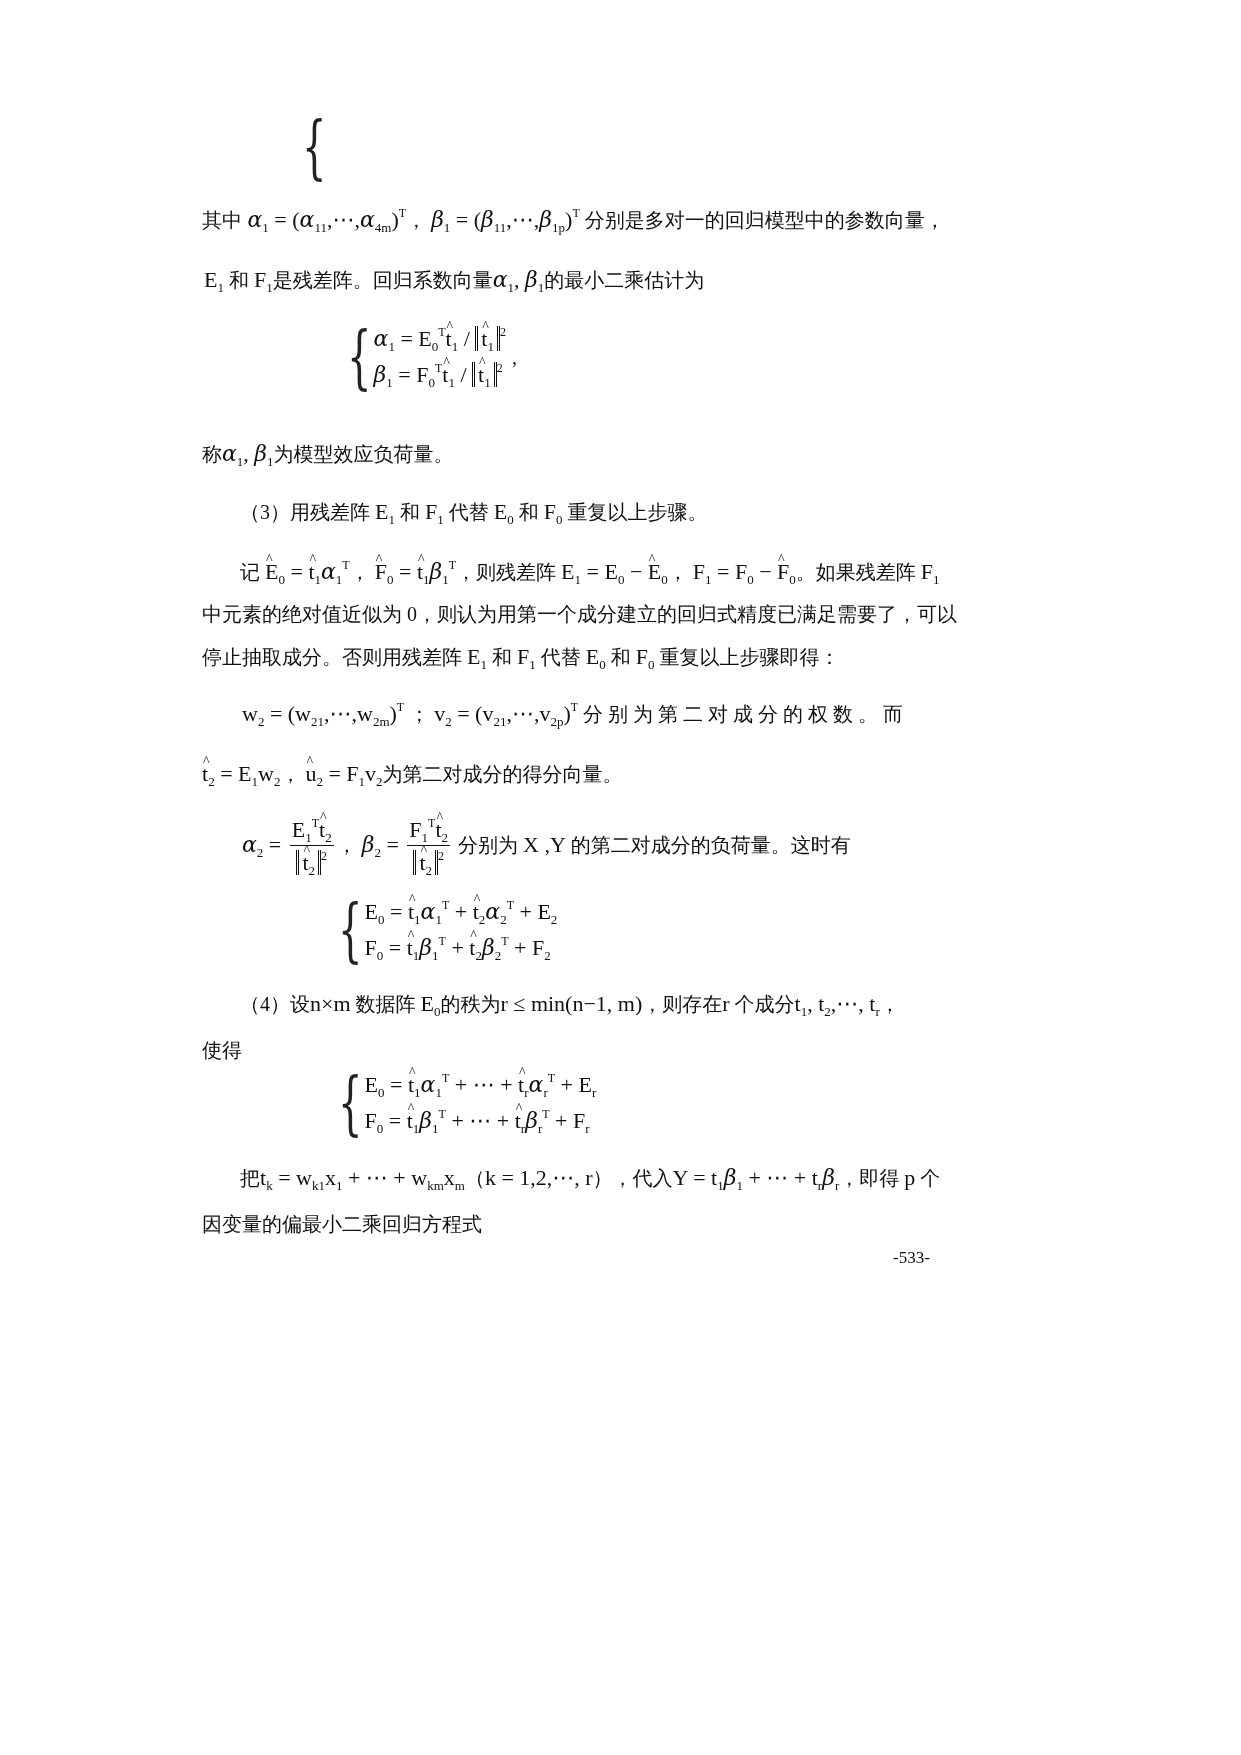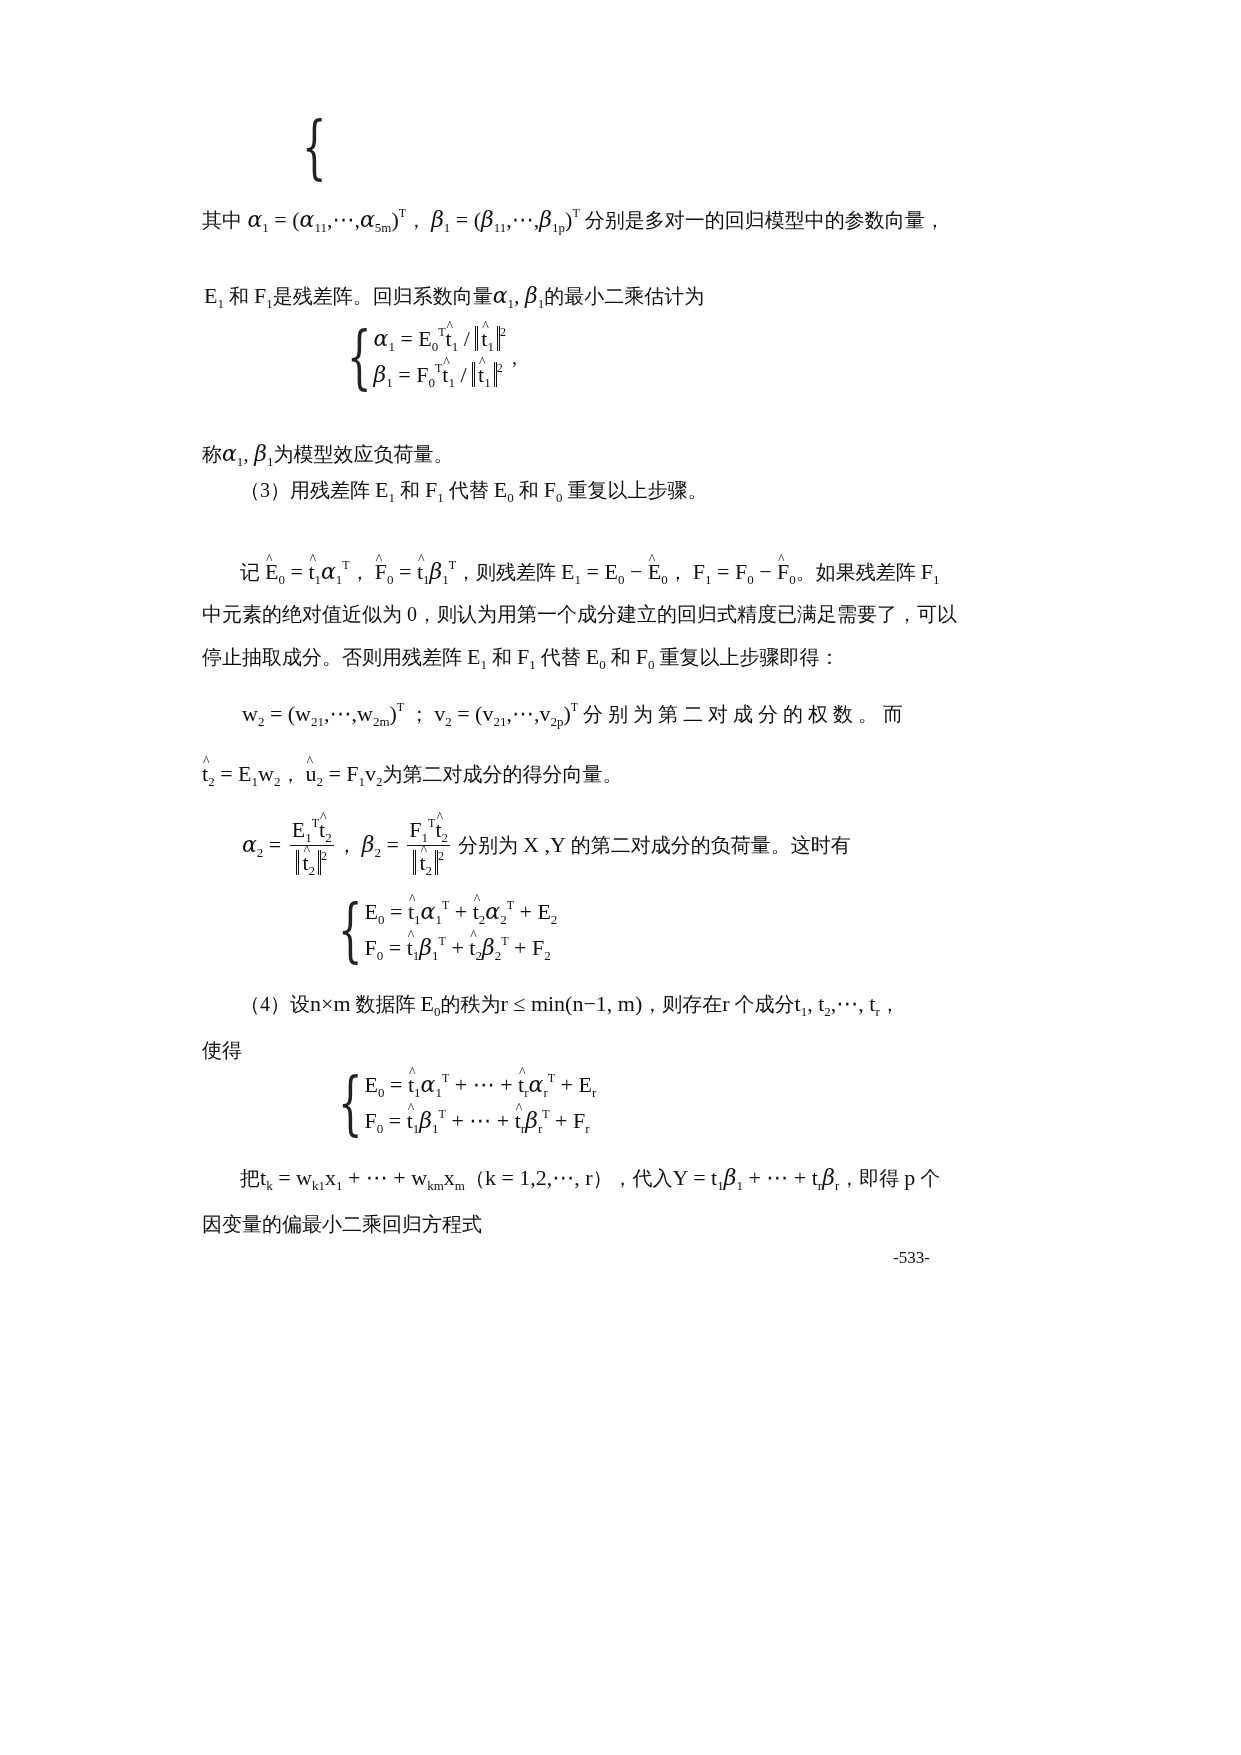--- a/index.html
+++ b/index.html
@@ -23,43 +23,43 @@
   .pageno { position:absolute; font-size:17px; }
 </style>
 </head>
 <body>
 
 <div class="sys" style="left:282px;top:112px;">
   <span class="brace">{</span>
 </div>
 
 <div class="ln" style="left:202px;top:206px;">
-  <span>其中</span><span class="m"> <span class="g">α</span><sub>1</sub> = (<span class="g">α</span><sub>11</sub>,⋯,<span class="g">α</span><sub>5m</sub>)<sup>T</sup></span>，
+  <span>其中</span><span class="m"> <span class="g">α</span><sub>1</sub> = (<span class="g">α</span><sub>11</sub>,⋯,<span class="g">α</span><sub>4m</sub>)<sup>T</sup></span>，
   <span class="m"><span class="g">β</span><sub>1</sub> = (<span class="g">β</span><sub>11</sub>,⋯,<span class="g">β</span><sub>1p</sub>)<sup>T</sup></span>
   <span>分别是多对一的回归模型中的参数向量，</span>
 </div>
 
-<div class="ln" style="left:204px;top:266px;margin-top:16px;">
+<div class="ln" style="left:204px;top:266px;">
   <span class="m">E<sub>1</sub></span> <span>和</span> <span class="m">F<sub>1</sub></span><span>是残差阵。回归系数向量</span><span class="m"><span class="g">α</span><sub>1</sub>, <span class="g">β</span><sub>1</sub></span><span>的最小二乘估计为</span>
 </div>
 
 <div class="sys" style="left:327px;top:322px;">
   <span class="brace">{</span>
   <div class="rows">
     <div class="row"><span class="g">α</span><sub>1</sub> = E<sub>0</sub><sup>T</sup><span class="hat">t</span><sub>1</sub> / <span class="norm"><span class="hat">t</span><sub>1</sub></span><sup>2</sup></div>
     <div class="row"><span class="g">β</span><sub>1</sub> = F<sub>0</sub><sup>T</sup><span class="hat">t</span><sub>1</sub> / <span class="norm"><span class="hat">t</span><sub>1</sub></span><sup>2</sup></div>
   </div>
   <span style="align-self:center;font-size:20px;margin-left:6px;">,</span>
 </div>
 
 <div class="ln" style="left:202px;top:440px;">
   <span>称</span><span class="m"><span class="g">α</span><sub>1</sub>, <span class="g">β</span><sub>1</sub></span><span>为模型效应负荷量。</span>
 </div>
 
-<div class="ln" style="left:240px;top:476px;">
+<div class="ln" style="left:240px;top:498px;">
   <span>（3）用残差阵</span> <span class="m">E<sub>1</sub></span> <span>和</span> <span class="m">F<sub>1</sub></span> <span>代替</span> <span class="m">E<sub>0</sub></span> <span>和</span> <span class="m">F<sub>0</sub></span> <span>重复以上步骤。</span>
 </div>
 
 <div class="ln" style="left:240px;top:558px;">
   <span>记</span> <span class="m"><span class="hat">E</span><sub>0</sub> = <span class="hat">t</span><sub>1</sub><span class="g">α</span><sub>1</sub><sup>T</sup></span>，
   <span class="m"><span class="hat">F</span><sub>0</sub> = <span class="hat">t</span><sub>1</sub><span class="g">β</span><sub>1</sub><sup>T</sup></span><span>，则残差阵</span>
   <span class="m">E<sub>1</sub> = E<sub>0</sub> − <span class="hat">E</span><sub>0</sub></span>，
   <span class="m">F<sub>1</sub> = F<sub>0</sub> − <span class="hat">F</span><sub>0</sub></span><span>。如果残差阵</span> <span class="m">F<sub>1</sub></span>
 </div>
 

